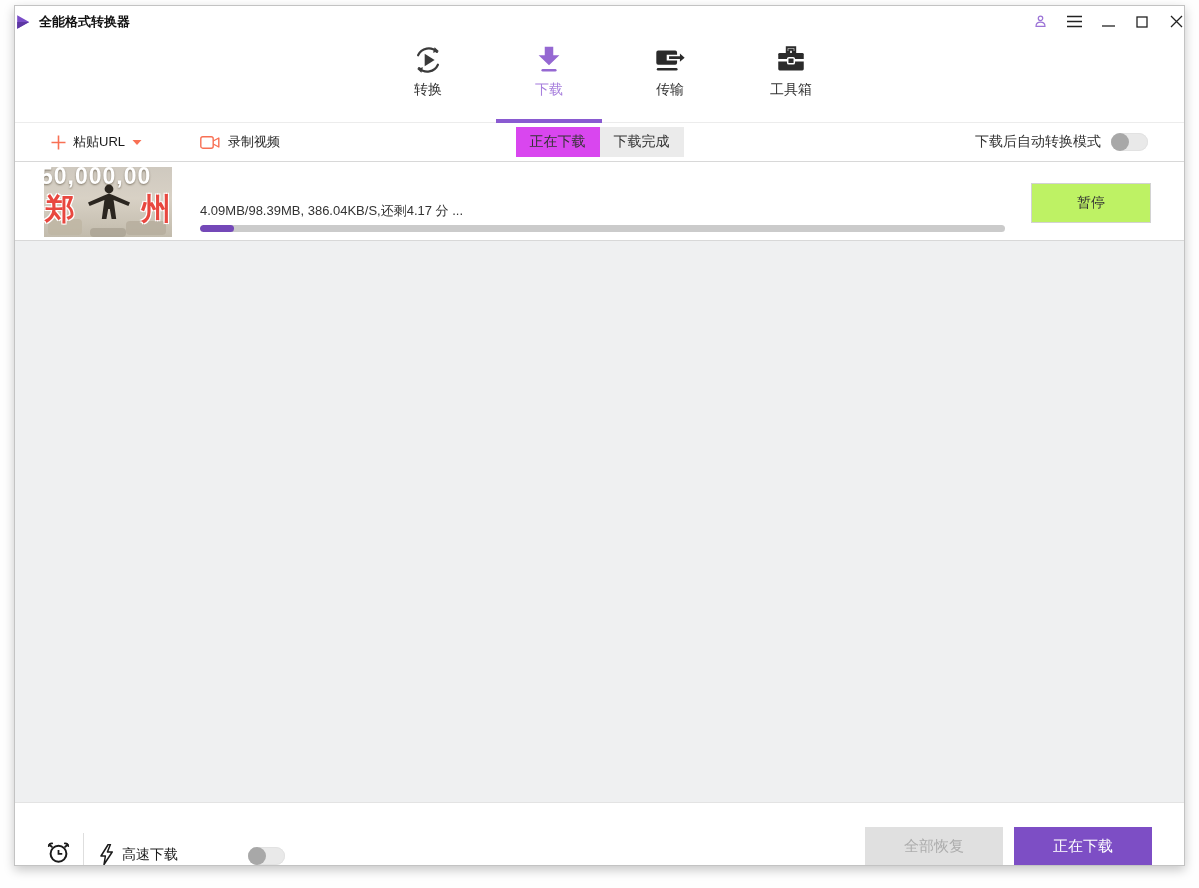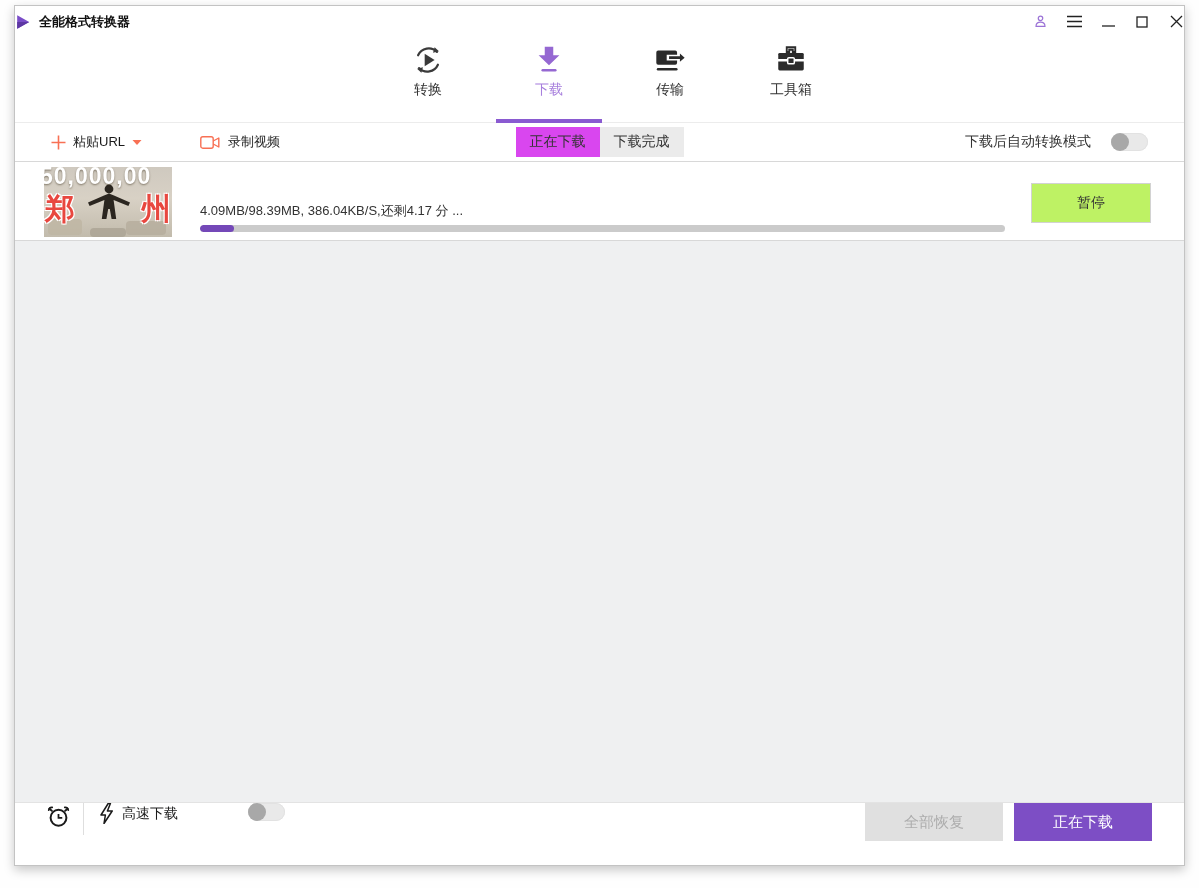--- a/index.html
+++ b/index.html
@@ -30,21 +30,21 @@
   
   .toolbar { height:38px; flex:none; position:relative; display:flex; align-items:center; padding:0 36px; }
   .tb-left { display:flex; align-items:center; gap:6px; font-size:13px; color:#222; }
   .paste-group { display:flex; align-items:center; gap:7px; cursor:pointer; }
   .paste-label { font-size:13px; color:#1a1a1a; }
   .record-group { display:flex; align-items:center; gap:8px; margin-left:52px; cursor:pointer; }
   .seg { position:absolute; left:50%; top:4px; transform:translateX(-50%); display:flex; height:30px; }
   .seg-tab { padding:0 14px; display:flex; align-items:center; font-size:14px; color:#333; cursor:pointer; }
   .seg-tab.active { background:#d946ef; }
   .seg-tab.inactive { background:#ebebeb; }
-  .tb-right { margin-left:auto; display:flex; align-items:flex-end; gap:20px; }
+  .tb-right { margin-left:auto; display:flex; align-items:flex-end; gap:10px; }
   .auto-label { font-size:14px; color:#333; }
 
   
   .toggle { width:37px; height:18px; border-radius:9px; background:#e9e9e9; position:relative; cursor:pointer; box-shadow:inset 0 0 0 1px #e2e2e2; }
   .toggle .knob { position:absolute; left:0; top:0; width:18px; height:18px; border-radius:50%; background:#a8a8a8; }
 
   
   .dl-row { height:80px; flex:none; background:#fff; border-top:1px solid #d8d8d8; border-bottom:1px solid #d8d8d8; position:relative; }
   .thumb { position:absolute; left:29px; top:5px; width:128px; height:70px; overflow:hidden;
            background:linear-gradient(180deg,#cfc9bf 0%,#d8d1c5 45%,#c2bbac 100%); }
@@ -64,21 +64,21 @@
   .dl-stats { position:absolute; left:185px; top:40px; font-size:13px; color:#333; }
   .progress { position:absolute; left:185px; top:63px; width:805px; height:7px; background:#cbcbcb; border-radius:3.5px; overflow:hidden; }
   .progress .fill { height:100%; background:#7448b8; border-radius:3.5px; }
   .pause-btn { position:absolute; right:33px; top:21px; width:120px; height:40px; background:#bef264; border:1px solid #d2d2d2;
                font-size:14px; color:#333; display:flex; align-items:center; justify-content:center; cursor:pointer; }
 
   
   .list-area { flex:1; background:#eff0f1; }
 
   
-  .footer { height:63px; flex:none; background:#fff; border-top:1px solid #e3e3e3; display:flex; align-items:flex-start; padding:0 32px 0 30px; position:relative; }
+  .footer { height:63px; flex:none; background:#fff; border-top:1px solid #e3e3e3; display:flex; align-items:flex-end; padding:0 32px 0 30px; position:relative; }
   .clock-btn { width:26px; height:26px; display:flex; align-items:center; justify-content:center; cursor:pointer; }
   .v-divider { width:1px; height:32px; background:#dedede; margin:0 16px 0 12px; }
   .speed-group { display:flex; align-items:center; gap:9px; }
   .speed-label { font-size:14px; color:#1a1a1a; }
   .footer .toggle { margin-left:70px; }
   .footer-btns { margin-left:auto; display:flex; gap:11px; }
   .btn-resume { width:138px; height:38px; background:#e0e0e0; border:none; font-size:15px; color:#adadad;
                 display:flex; align-items:center; justify-content:center; }
   .btn-pause-all { width:138px; height:38px; background:#7d4ec5; border:none; font-size:15px; color:#fff;
                    display:flex; align-items:center; justify-content:center; cursor:pointer; }

